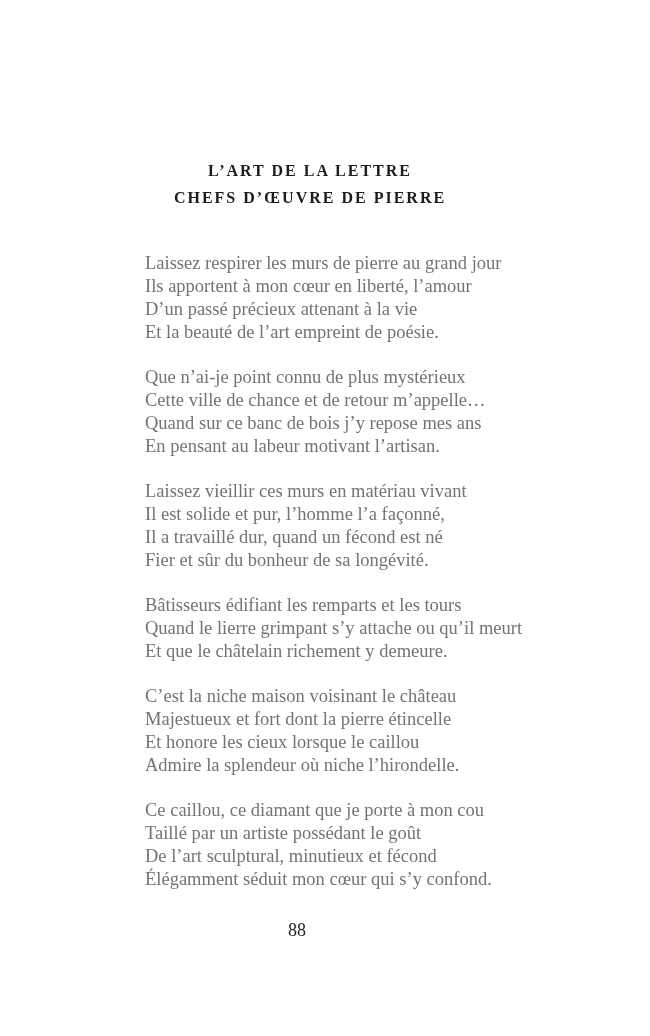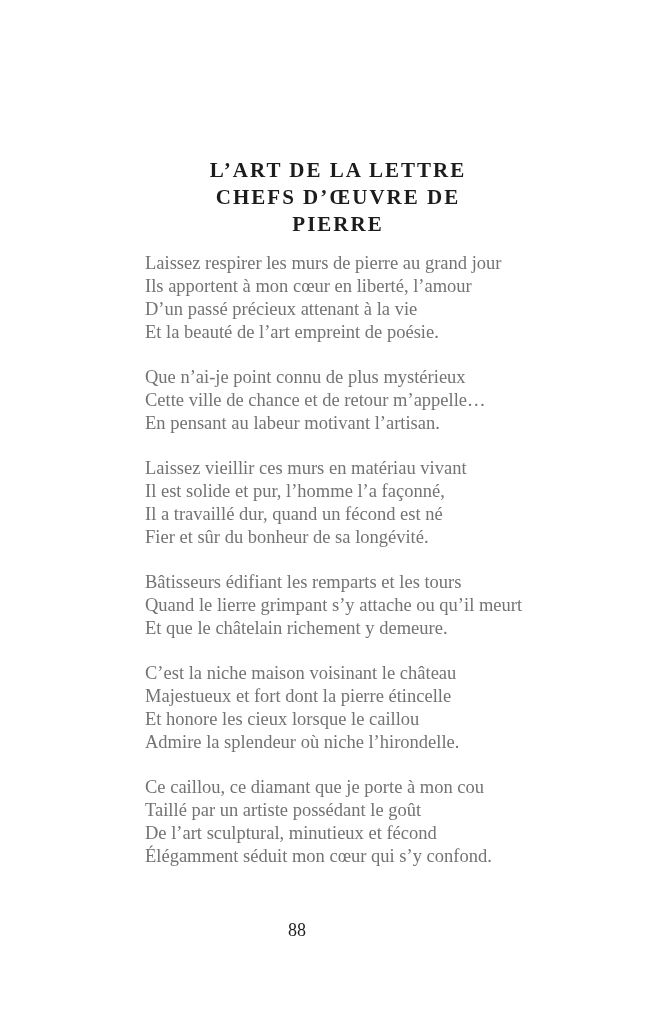--- a/index.html
+++ b/index.html
@@ -16,25 +16,24 @@
     font-family: "Liberation Serif", "DejaVu Serif", serif;
     overflow: hidden;
   }
   .title-block {
     position: absolute;
     top: 157px;
     left: 145px;
     width: 330px;
     text-align: center;
     font-weight: bold;
-    font-size: 21px;
+    font-size: 16px;
     line-height: 27px;
     letter-spacing: 2px;
     color: #1c1c1c;
-    margin-left: 28px;
   }
   .poem {
     position: absolute;
     top: 252px;
     left: 145px;
     width: 470px;
     font-size: 18.5px;
     line-height: 23px;
     color: #737373;
   }
@@ -69,20 +68,21 @@
     <div class="stanza">
       <div class="poem-line">Laissez respirer les murs de pierre au grand jour</div>
       <div class="poem-line">Ils apportent à mon cœur en liberté, l’amour</div>
       <div class="poem-line">D’un passé précieux attenant à la vie</div>
       <div class="poem-line">Et la beauté de l’art empreint de poésie.</div>
     </div>
 
     <div class="stanza">
       <div class="poem-line">Que n’ai-je point connu de plus mystérieux</div>
       <div class="poem-line">Cette ville de chance et de retour m’appelle…</div>
+      <div class="poem-line">Quand sur ce banc de bois j’y repose mes ans</div>
       <div class="poem-line">En pensant au labeur motivant l’artisan.</div>
     </div>
 
     <div class="stanza">
       <div class="poem-line">Laissez vieillir ces murs en matériau vivant</div>
       <div class="poem-line">Il est solide et pur, l’homme l’a façonné,</div>
       <div class="poem-line">Il a travaillé dur, quand un fécond est né</div>
       <div class="poem-line">Fier et sûr du bonheur de sa longévité.</div>
     </div>
 

